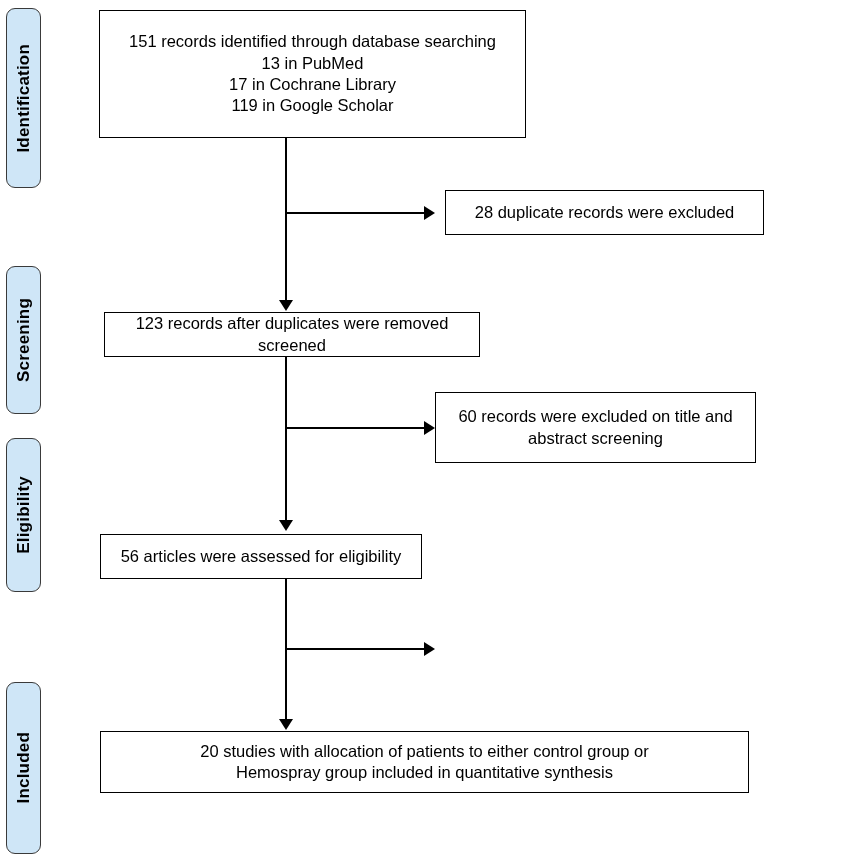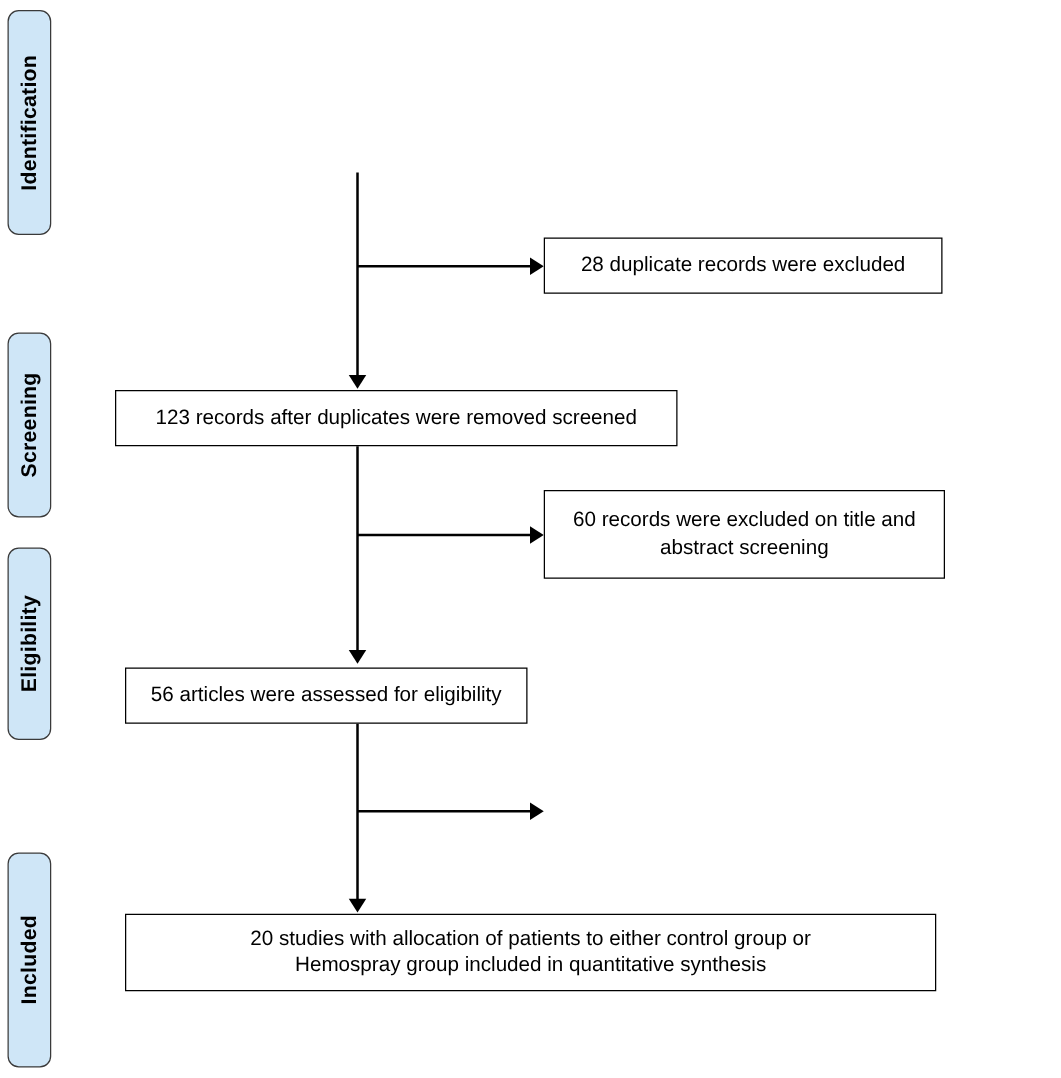--- a/index.html
+++ b/index.html
@@ -99,32 +99,38 @@
   </div>
 
   <div class="stage" style="left:6px; top:438px; width:35px; height:154px;">
     <span class="stage-label">Eligibility</span>
   </div>
 
   <div class="stage" style="left:6px; top:682px; width:35px; height:172px;">
     <span class="stage-label">Included</span>
   </div>
 
+  <div class="box" style="left:99px; top:10px; width:427px; height:128px;">
+    <span class="txt">151 records identified through database searching
+13 in PubMed
+17 in Cochrane Library
+119 in Google Scholar</span>
+  </div>
 
   <div class="vline" style="left:285px; top:138px; height:164px;"></div>
   <div class="arrow-down" style="left:279px; top:300px;"></div>
 
   <div class="hline" style="left:286px; top:212px; width:140px;"></div>
   <div class="arrow-right" style="left:424px; top:206px;"></div>
 
-  <div class="box" style="left:435px; top:190px; width:319px; height:45px;">
+  <div class="box" style="left:445px; top:190px; width:319px; height:45px;">
     <span class="txt">28 duplicate records were excluded</span>
   </div>
 
-  <div class="box" style="left:92px; top:312px; width:450px; height:45px;">
+  <div class="box" style="left:104px; top:312px; width:376px; height:45px;">
     <span class="txt">123 records after duplicates were removed screened</span>
   </div>
 
   <div class="vline" style="left:285px; top:357px; height:165px;"></div>
   <div class="arrow-down" style="left:279px; top:520px;"></div>
 
   <div class="hline" style="left:286px; top:427px; width:140px;"></div>
   <div class="arrow-right" style="left:424px; top:421px;"></div>
 
   <div class="box" style="left:435px; top:392px; width:321px; height:71px;">

